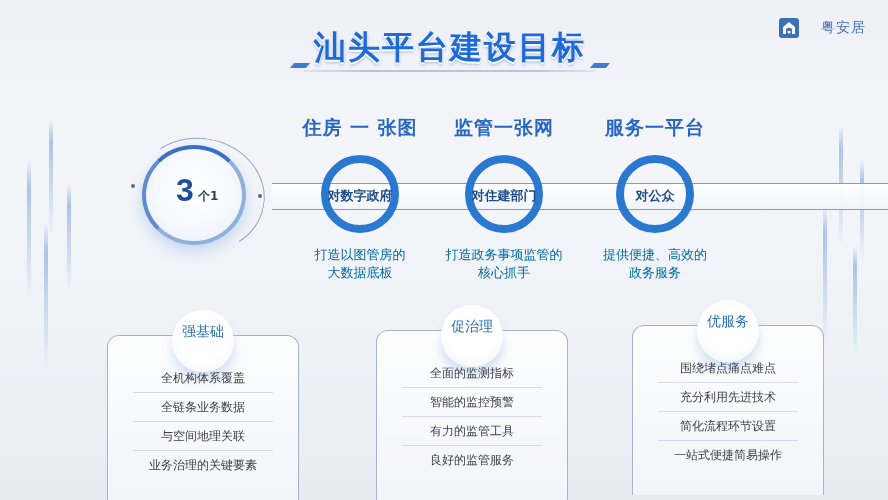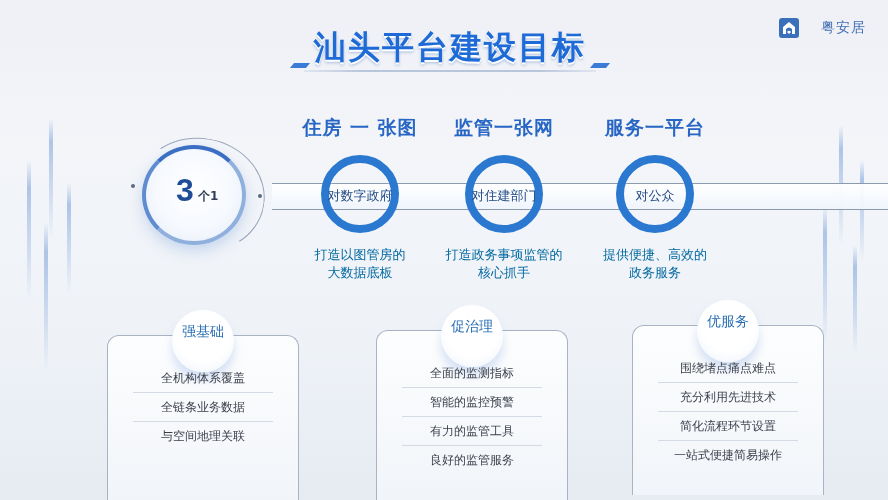--- a/index.html
+++ b/index.html
@@ -63,21 +63,21 @@
 
   
   .pillar { position: absolute; top: 115px; width: 160px; text-align: center; }
   .pillar-heading { font-size: 19px; font-weight: bold; color: #2766c4; letter-spacing: 1px; height: 26px; }
   .ring {
     position: absolute; left: 41px; top: 40px; width: 78px; height: 78px; border-radius: 50%;
     border: 8px solid #2a78d0;
     box-shadow: inset 0 0 0 1px rgba(255,255,255,0.3);
   }
   .ring-label {
-    position: absolute; left: 0; right: 0; top: 72px; font-size: 13px; font-weight: normal; color: #244c86;
+    position: absolute; left: 0; right: 0; top: 72px; font-size: 13px; font-weight: bold; color: #244c86;
   }
   .pillar-desc {
     position: absolute; left: 0; right: 0; top: 131px; font-size: 13px; color: #0369a1; line-height: 18px;
   }
 
   
   .card {
     position: absolute; top: 335px; width: 192px; height: 170px;
     border: 1px solid #a8b3c4; border-bottom: none; border-radius: 12px 12px 0 0;
     background: linear-gradient(180deg, rgba(255,255,255,0.85), rgba(248,250,253,0.6));
@@ -167,20 +167,21 @@
   </div>
 </div>
 
 <div class="card" style="left:107px;">
   <div class="card-badge"></div>
   <div class="card-title">强基础</div>
   <ul class="card-list">
     <li>全机构体系覆盖</li>
     <li>全链条业务数据</li>
     <li>与空间地理关联</li>
+    <li>业务治理的关键要素</li>
   </ul>
 </div>
 
 <div class="card" style="left:376px;top:330px;">
   <div class="card-badge"></div>
   <div class="card-title">促治理</div>
   <ul class="card-list">
     <li>全面的监测指标</li>
     <li>智能的监控预警</li>
     <li>有力的监管工具</li>

